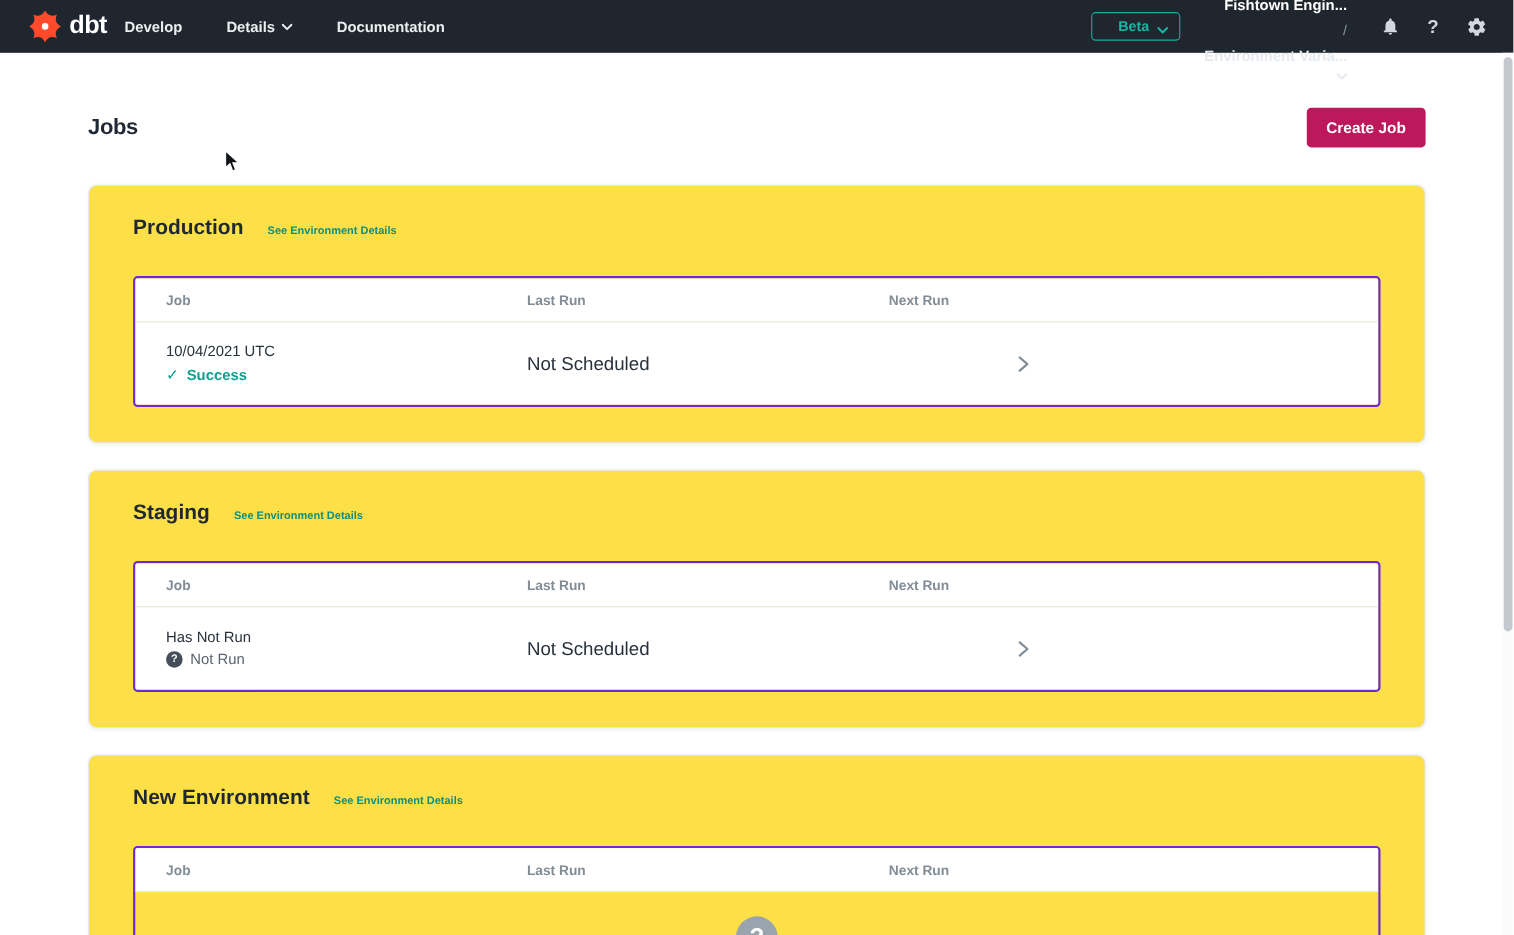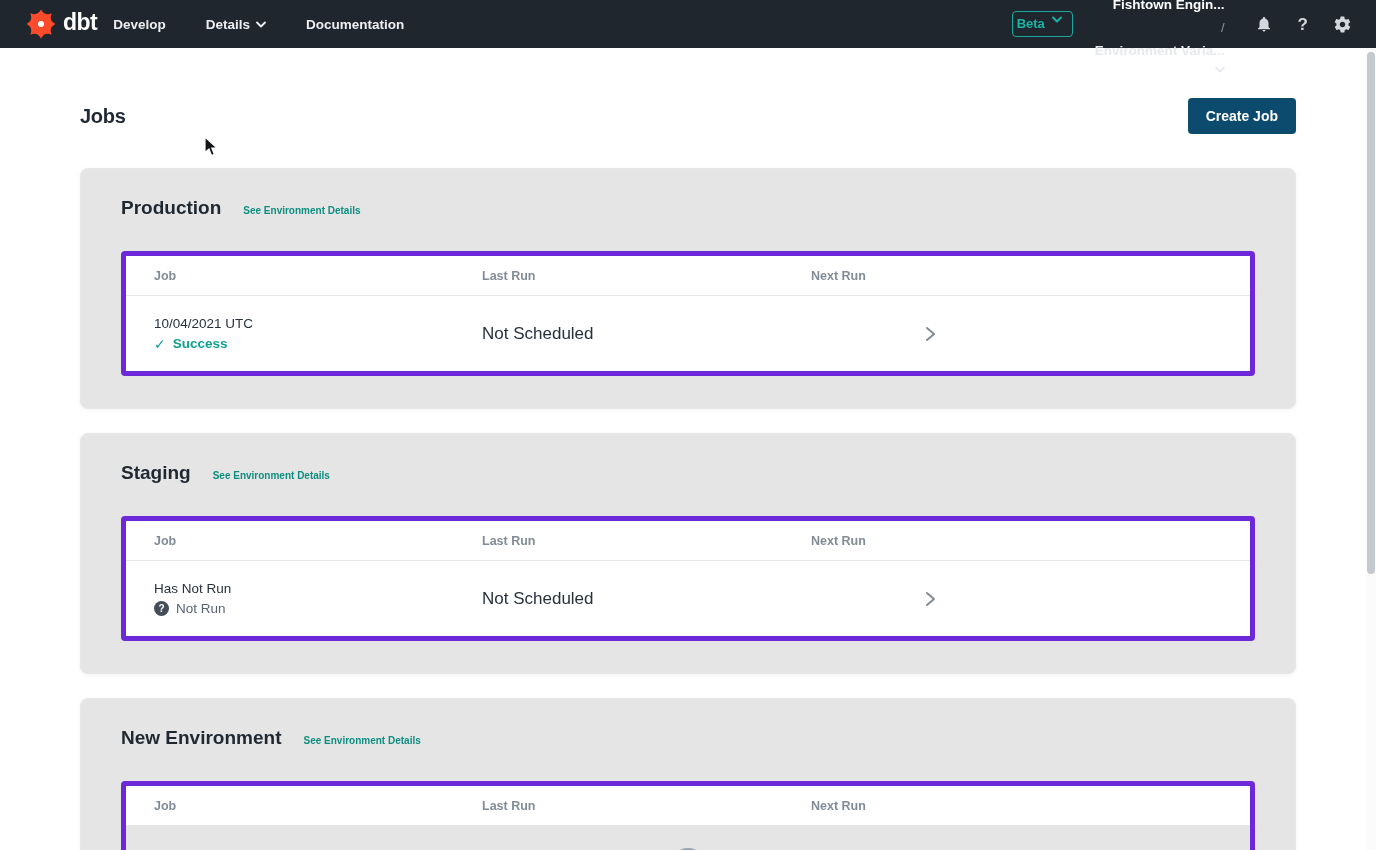--- a/index.html
+++ b/index.html
@@ -14,53 +14,53 @@
     height:48px; background:#20262e; display:flex; align-items:center;
     padding:0 24px 0 26px; position:relative; z-index:5;
   }
   .brand { display:flex; align-items:center; gap:7px; margin-right:16px; cursor:pointer; }
   .brand-text { color:#fff; font-size:23px; font-weight:800; letter-spacing:-0.5px; line-height:1; padding-bottom:3px; }
   .nav-links { display:flex; align-items:center; gap:40px; }
   .nav-link { color:#eceff2; font-size:13.5px; font-weight:600; display:flex; align-items:center; gap:6px; cursor:pointer; }
   .nav-right { margin-left:auto; display:flex; align-items:center; }
   .beta {
     border:1.5px solid #16ab9d; color:#19b5a7; border-radius:4px;
-    padding:4px 10px 5px 4px; font-size:13px; font-weight:700;
-    display:flex; align-items:flex-start; gap:7px; cursor:pointer; margin-right:22px;
+    padding:4px 10px 5px 24px; font-size:13px; font-weight:700;
+    display:flex; align-items:flex-end; gap:7px; cursor:pointer; margin-right:22px;
     background:transparent;
   }
   .breadcrumb { display:flex; align-items:flex-end; gap:8px; margin-right:30px; cursor:pointer;flex-direction:column; }
   .bc-account { color:#ffffff; font-size:13.5px; font-weight:700; }
   .bc-sep { color:#8b949e; font-size:13px; }
   .bc-page { color:#e6eaee; font-size:13.5px; font-weight:600; }
   .icon-group { display:flex; align-items:center; gap:25px; }
   .nav-icon { display:flex; align-items:center; justify-content:center; cursor:pointer; }
   .q-icon { color:#d2d8dd; font-size:17px; font-weight:700; line-height:1; }
 
   
   .main { padding:0 80px; }
   .page-header { display:flex; align-items:center; justify-content:space-between; margin-top:50px; margin-bottom:34px; }
   .page-title { font-size:20px; font-weight:700; color:#1f2833; letter-spacing:-0.3px; }
   .create-job-btn {
-    background:#0c4a6e; color:#fff; border:none; border-radius:4px;
+    background:#be185d; color:#fff; border:none; border-radius:4px;
     height:36px; padding:0 18px; font-size:14px; font-weight:600;
     font-family:inherit; cursor:pointer;
   }
 
   
   .card {
-    background:#e5e5e5; border:1px solid #e5e8ea; border-radius:8px;
+    background:#fde047; border:1px solid #e5e8ea; border-radius:8px;
     box-shadow:0 1px 4px rgba(25,35,45,0.06);
     padding:28px 40px 32px; margin-bottom:24px;
   }
   .card-head { display:flex; align-items:baseline; gap:22px; }
   .env-name { font-size:19px; font-weight:700; color:#1f2731; }
   .env-link { font-size:10px; font-weight:700; color:#0e8e80; cursor:pointer; text-decoration:none; }
 
-  .jobs-table { margin-top:32px; border:5px solid #6d28d9; border-radius:4px; overflow:hidden; }
+  .jobs-table { margin-top:32px; border:2px solid #6d28d9; border-radius:4px; overflow:hidden; }
   .thead, .trow {
     display:grid; grid-template-columns:328px 329px 1fr 202px;
     padding-left:28px; align-items:center;
   }
   .thead {
     height:40px; border-bottom:1px solid #e4e7ea;
     color:#828c96; font-size:12.5px; font-weight:700; background:#fff;
   }
   .trow { height:75px; cursor:pointer; background:#fff; }
   .job-cell { display:flex; align-items:center; gap:18px; }

